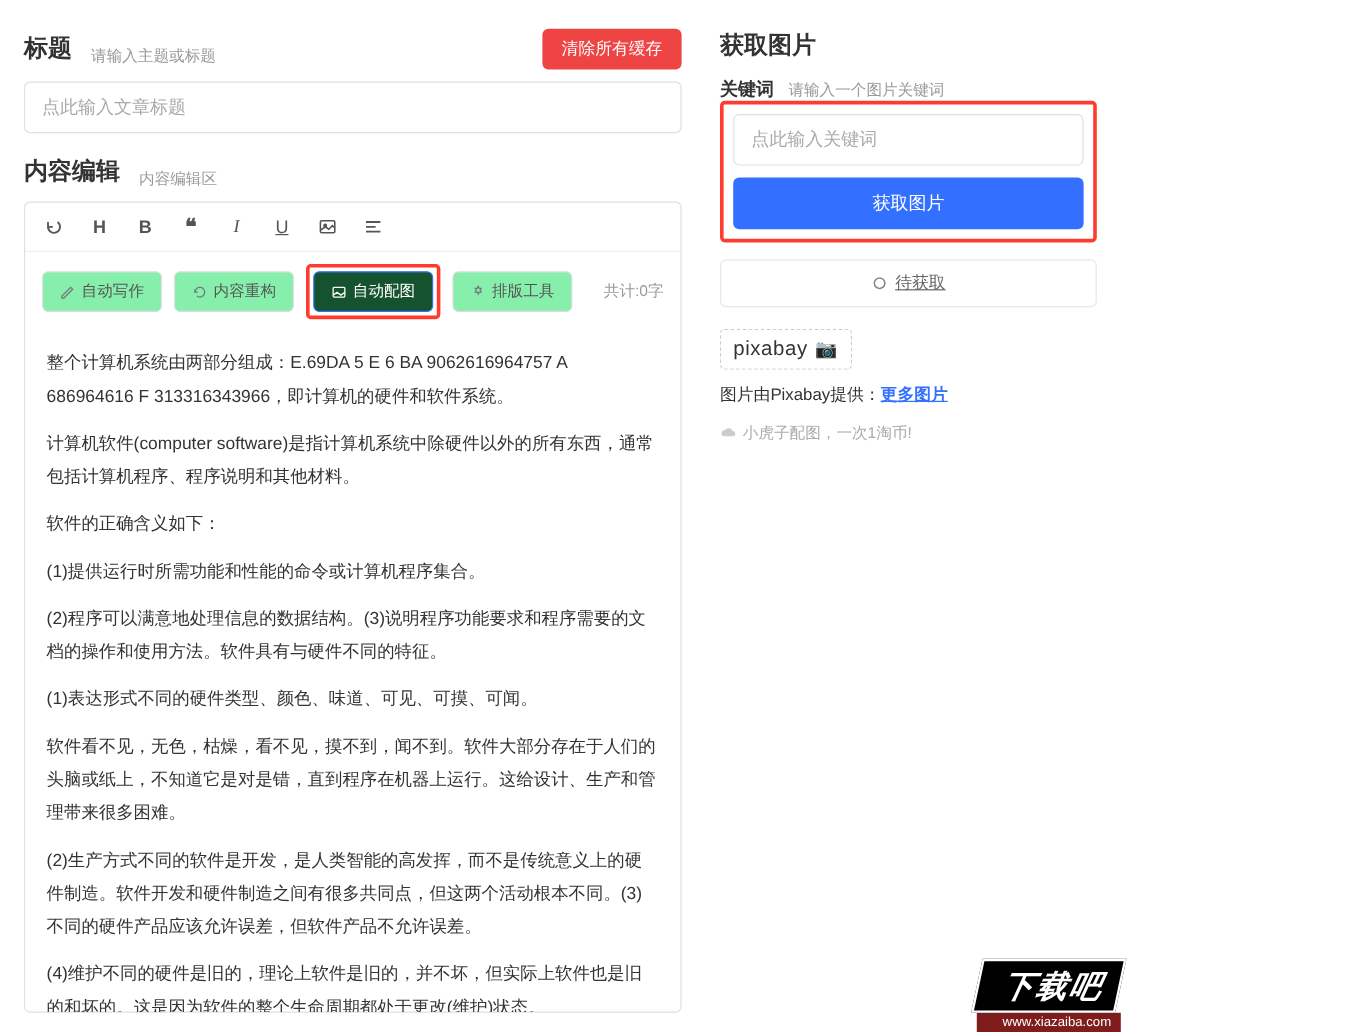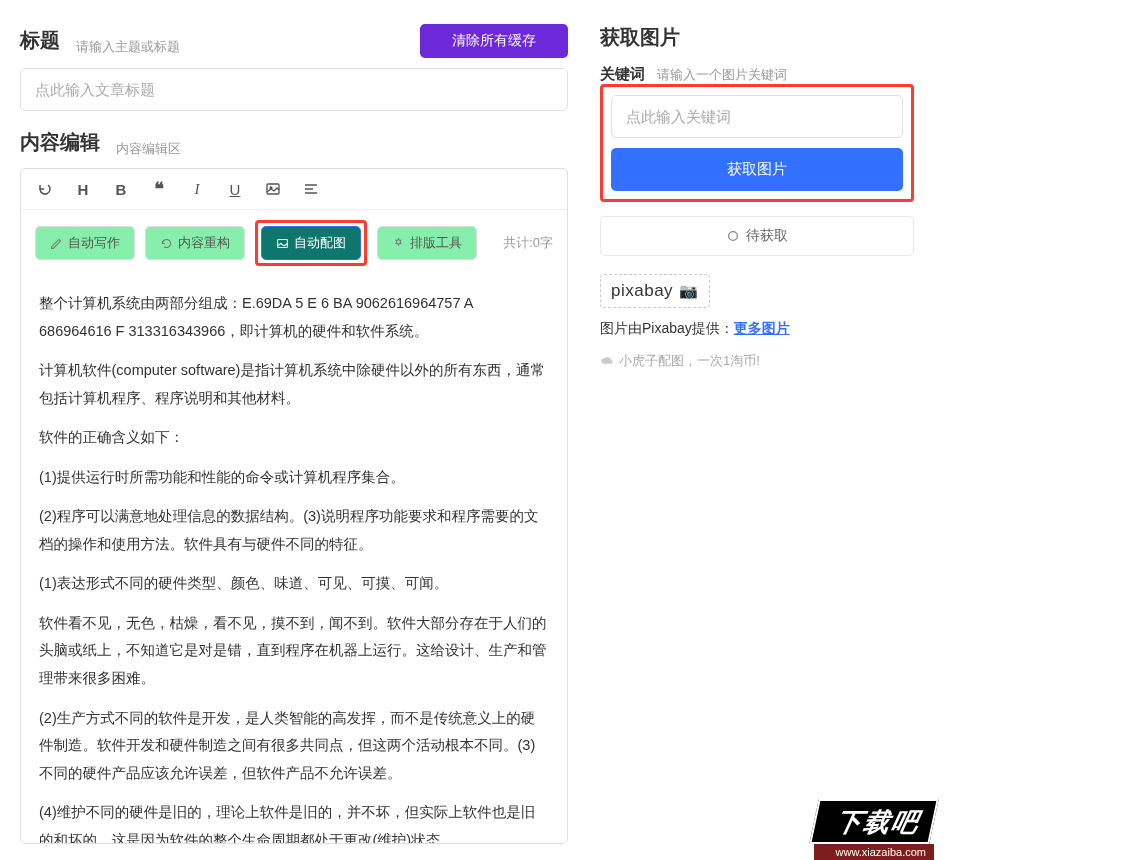--- a/index.html
+++ b/index.html
@@ -6,53 +6,53 @@
 body { font-family: -apple-system, BlinkMacSystemFont, "Segoe UI", "Microsoft YaHei", sans-serif; background: #fff; color: #333; font-size: 14px; }
 .app { display: flex; width: 934px; height: 860px; }
 .left { flex: 1; padding: 24px 16px 16px 20px; display: flex; flex-direction: column; min-width: 0; }
 .right { width: 350px; padding: 24px 20px 16px 16px; position: relative; }
 
 .section-header { display: flex; align-items: center; justify-content: space-between; margin-bottom: 10px; }
 .section-title { font-size: 20px; font-weight: 600; color: #333; }
 .section-hint { font-size: 13px; color: #999; margin-left: 8px; display: inline-flex; align-items: center; }
 .section-hint svg { margin-right: 4px; }
 
-.btn-primary { background: #6d28d9; color: #fff; border: none; border-radius: 5px; padding: 8px 32px; font-size: 14px; cursor: pointer; }
+.btn-primary { background: #ef4444; color: #fff; border: none; border-radius: 5px; padding: 8px 16px; font-size: 14px; cursor: pointer; }
 
 .title-input { width: 100%; border: 1px solid #e0e0e0; border-radius: 5px; padding: 12px 14px; font-size: 15px; color: #4c1d95; outline: none; margin-bottom: 18px; }
 .title-input::placeholder { color: #aaa; }
 
 .editor { border: 1px solid #e0e0e0; border-radius: 5px; flex: 1; display: flex; flex-direction: column; min-height: 0; }
 .toolbar1 { display: flex; align-items: center; gap: 18px; padding: 10px 14px; border-bottom: 1px solid #eee; color: #555; }
 .toolbar1 .tb-item { cursor: pointer; display: flex; align-items: center; justify-content: center; width: 20px; height: 20px; }
 .toolbar1 .tb-item svg { width: 16px; height: 16px; }
 
 .toolbar2 { display: flex; align-items: center; padding: 10px 14px; gap: 0; }
 .btn-outline { background: #86efac; border: 1px solid #ddd; border-radius: 5px; padding: 7px 14px; font-size: 13px; color: #555; cursor: pointer; display: inline-flex; align-items: center; gap: 5px; margin-right: 10px; }
 .btn-outline svg { width: 13px; height: 13px; }
-.btn-action { background: #0f766e; border: 1px solid #3370ff; color: #fff; border-radius: 5px; padding: 7px 14px; font-size: 13px; cursor: pointer; display: inline-flex; align-items: center; gap: 5px; margin-right: 10px; }
+.btn-action { background: #14532d; border: 1px solid #3370ff; color: #fff; border-radius: 5px; padding: 7px 14px; font-size: 13px; cursor: pointer; display: inline-flex; align-items: center; gap: 5px; margin-right: 10px; }
 .btn-action svg { width: 13px; height: 13px; }
 .highlight-red { border: 3px solid #ff3b30; border-radius: 4px; padding: 3px; display: inline-flex; }
 .highlight-red .btn-action { margin-right: 0; }
 
 .count { margin-left: auto; font-size: 13px; color: #999; }
 
 .content { padding: 14px 18px; overflow-y: auto; flex: 1; }
 .content p { line-height: 1.9; margin-bottom: 12px; color: #333; font-size: 14.5px; }
 
 .right .section-header { margin-bottom: 14px; }
 .keyword-label-row { display: flex; align-items: center; margin-bottom: 0; }
 .keyword-label { font-size: 15px; font-weight: 600; color: #333; }
 
 .highlight-red-box { border: 3px solid #ff3b30; border-radius: 4px; padding: 8px; margin-bottom: 14px; }
 .keyword-input { width: 100%; border: 1px solid #e0e0e0; border-radius: 5px; padding: 12px 14px; font-size: 15px; outline: none; margin-bottom: 10px; }
 .keyword-input::placeholder { color: #aaa; }
 .btn-fetch { width: 100%; background: #3370ff; color: #fff; border: none; border-radius: 5px; padding: 12px; font-size: 15px; cursor: pointer; }
 
-.pending { width: 100%; border: 1px solid #e8e8e8; border-radius: 5px; padding: 10px; color: #666; font-size: 14px; margin-bottom: 18px; display: flex; align-items: center; justify-content: center; gap: 6px; }
+.pending { width: 100%; border: 1px solid #e8e8e8; border-radius: 5px; padding: 10px; color: #666; font-size: 14px; margin-bottom: 18px; display: flex; align-items: center; justify-content: center; gap: 6px; text-decoration: underline; }
 .pending svg { width: 14px; height: 14px; }
 
 .pixabay { border: 1px dashed #ccc; border-radius: 4px; padding: 6px 10px; display: inline-block; font-family: Arial, sans-serif; font-size: 17px; letter-spacing: 0.5px; color: #333; margin-bottom: 12px; }
 .pixabay .cam { font-size: 15px; margin-left: 2px; }
 
 .provider-text { font-size: 14px; color: #333; margin-bottom: 14px; }
 .provider-text a { color: #3370ff; text-decoration: underline; font-weight: bold; }
 
 .tip { font-size: 13px; color: #aaa; display: flex; align-items: center; gap: 5px; }
 .tip svg { width: 14px; height: 14px; }

